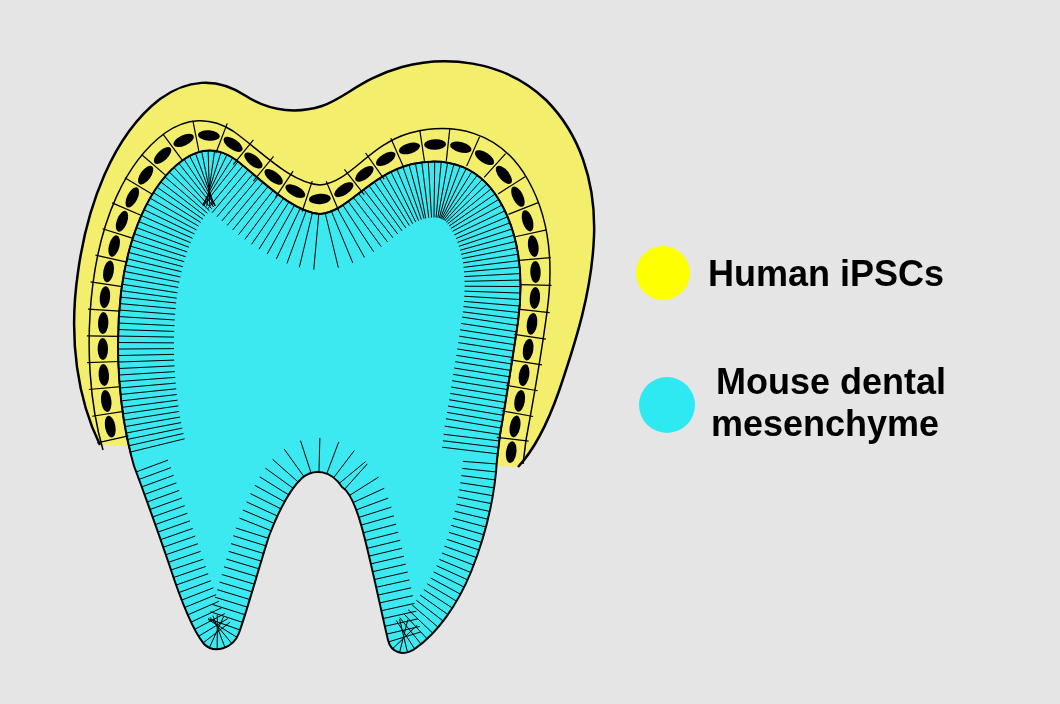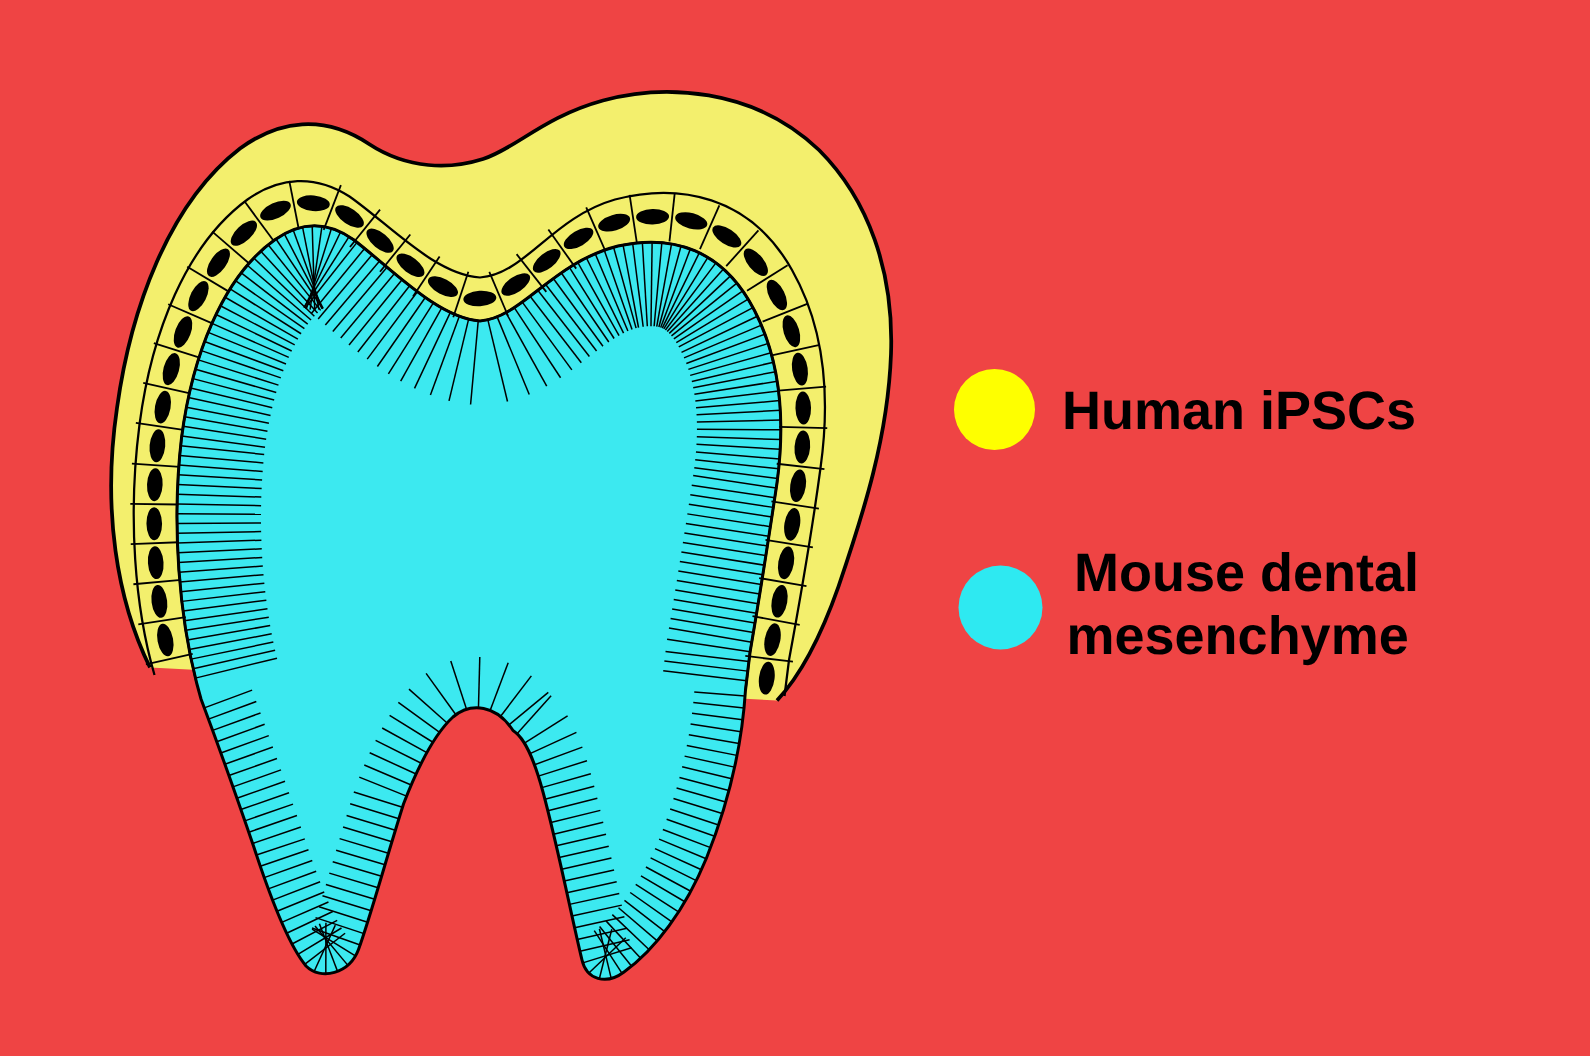--- a/index.html
+++ b/index.html
@@ -1,16 +1,16 @@
 <!DOCTYPE html>
 <html><head>
 <meta charset="utf-8">
 <style>
   html,body{margin:0;padding:0;background:#ffffff;}
-  .stage{position:relative;width:1060px;height:704px;background:#ef4444;overflow:hidden;}
+  .stage{position:relative;width:1060px;height:704px;background:#e5e5e5;overflow:hidden;}
   .legend-text{
     font-family:"Liberation Sans","DejaVu Sans",sans-serif;
     font-weight:bold;
     font-size:36px;
     fill:#000000;
   }
 </style>
 </head>
 <body>
 

